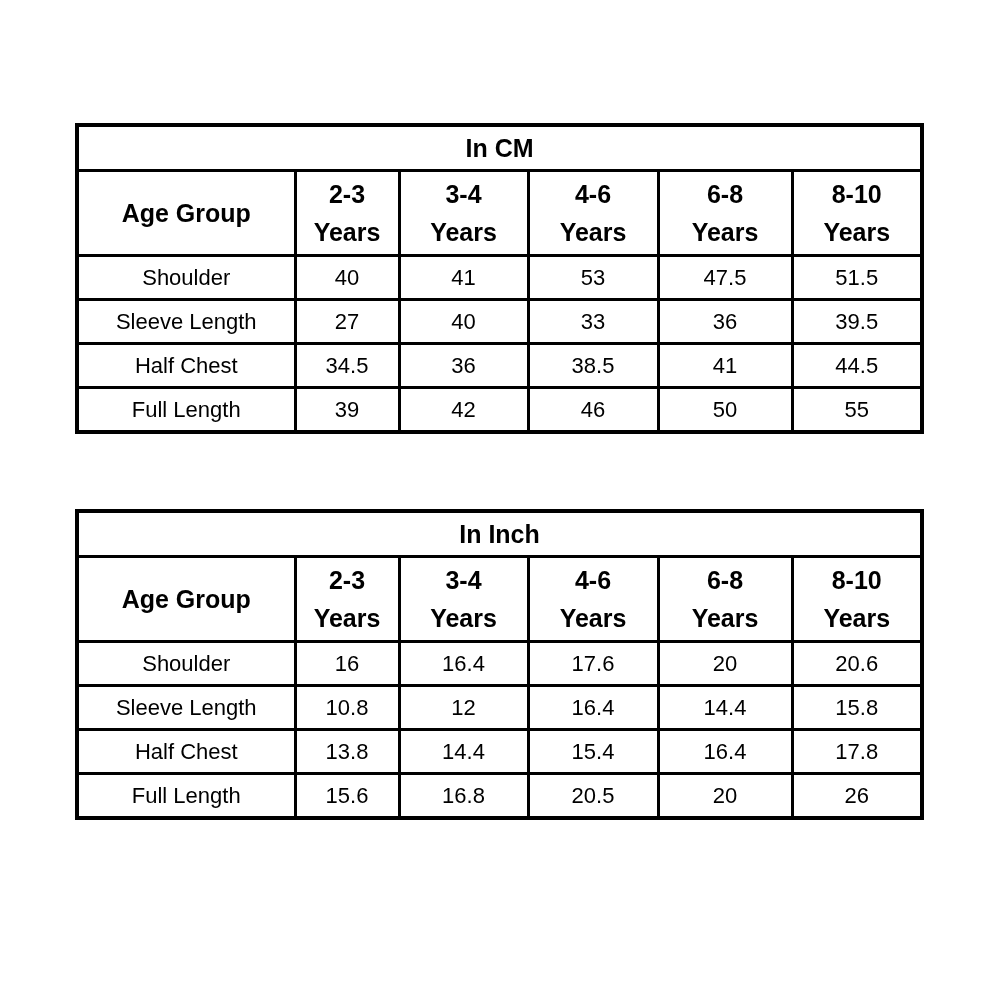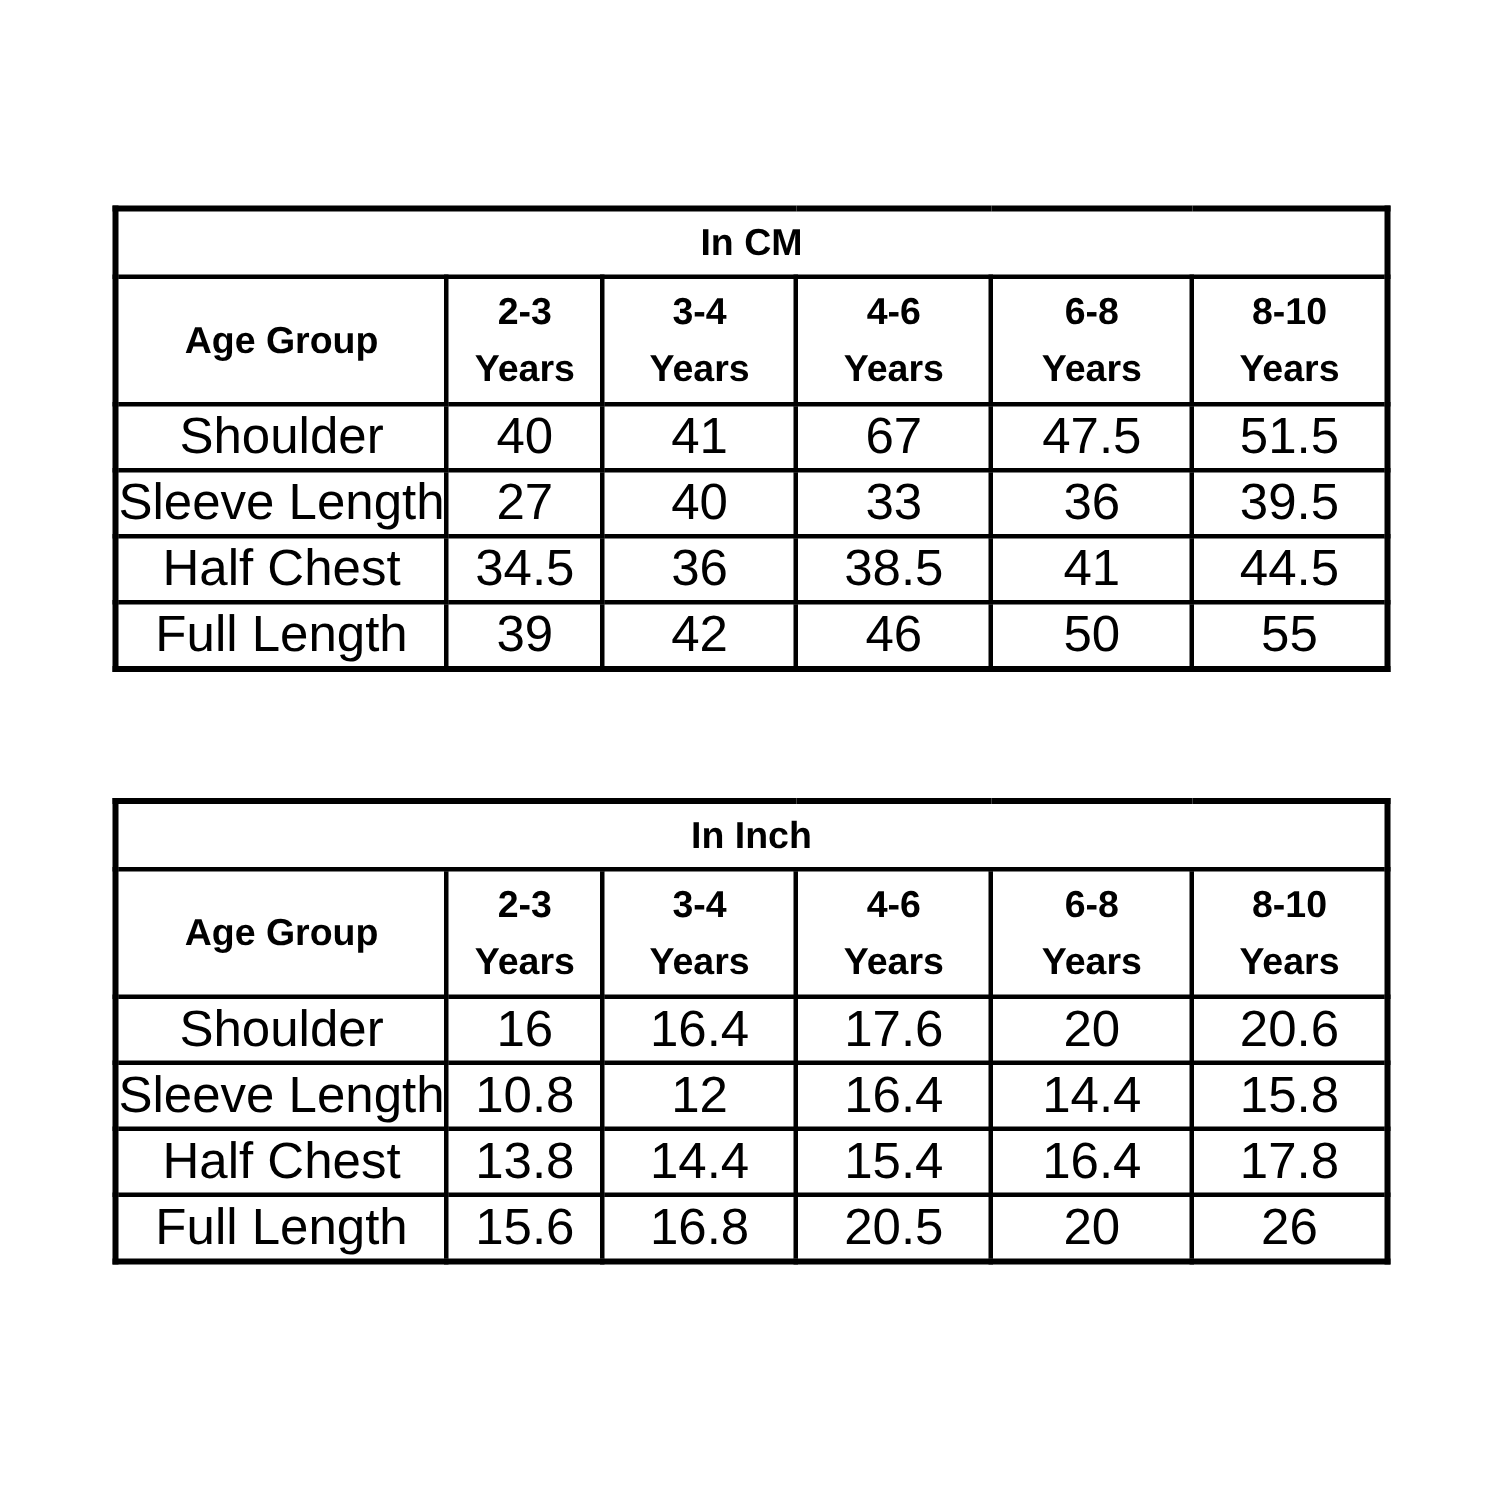--- a/index.html
+++ b/index.html
@@ -16,22 +16,22 @@
     color: #000000;
   }
   table.size-table {
     position: absolute;
     left: 75px;
     border-collapse: collapse;
     table-layout: fixed;
     border: 4px solid #000000;
     background: #ffffff;
   }
-  #table-cm   { top: 137px; }
-  #table-inch { top: 532px; }
+  #table-cm   { top: 123px; }
+  #table-inch { top: 509px; }
 
   table.size-table td {
     border: 3px solid #000000;
     text-align: center;
     vertical-align: middle;
     padding: 0;
     overflow: hidden;
     white-space: nowrap;
   }
   tr.title-row td {
@@ -43,21 +43,21 @@
     height: 82px;
     font-size: 25px;
     font-weight: bold;
   }
   tr.header-row .hdr-line {
     display: block;
     line-height: 38px;
   }
   tr.data-row td {
     height: 41px;
-    font-size: 34px;
+    font-size: 22px;
     font-weight: normal;
   }
   td.row-label { font-size: 26px; }
 </style>
 </head>
 <body>
 
 <div class="sheet">
 
   <table id="table-cm" class="size-table">
@@ -93,21 +93,21 @@
         </td>
         <td>
           <span class="hdr-line">8-10</span>
           <span class="hdr-line">Years</span>
         </td>
       </tr>
       <tr class="data-row">
         <td class="row-label">Shoulder</td>
         <td>40</td>
         <td>41</td>
-        <td>67</td>
+        <td>53</td>
         <td>47.5</td>
         <td>51.5</td>
       </tr>
       <tr class="data-row">
         <td class="row-label">Sleeve Length</td>
         <td>27</td>
         <td>40</td>
         <td>33</td>
         <td>36</td>
         <td>39.5</td>

